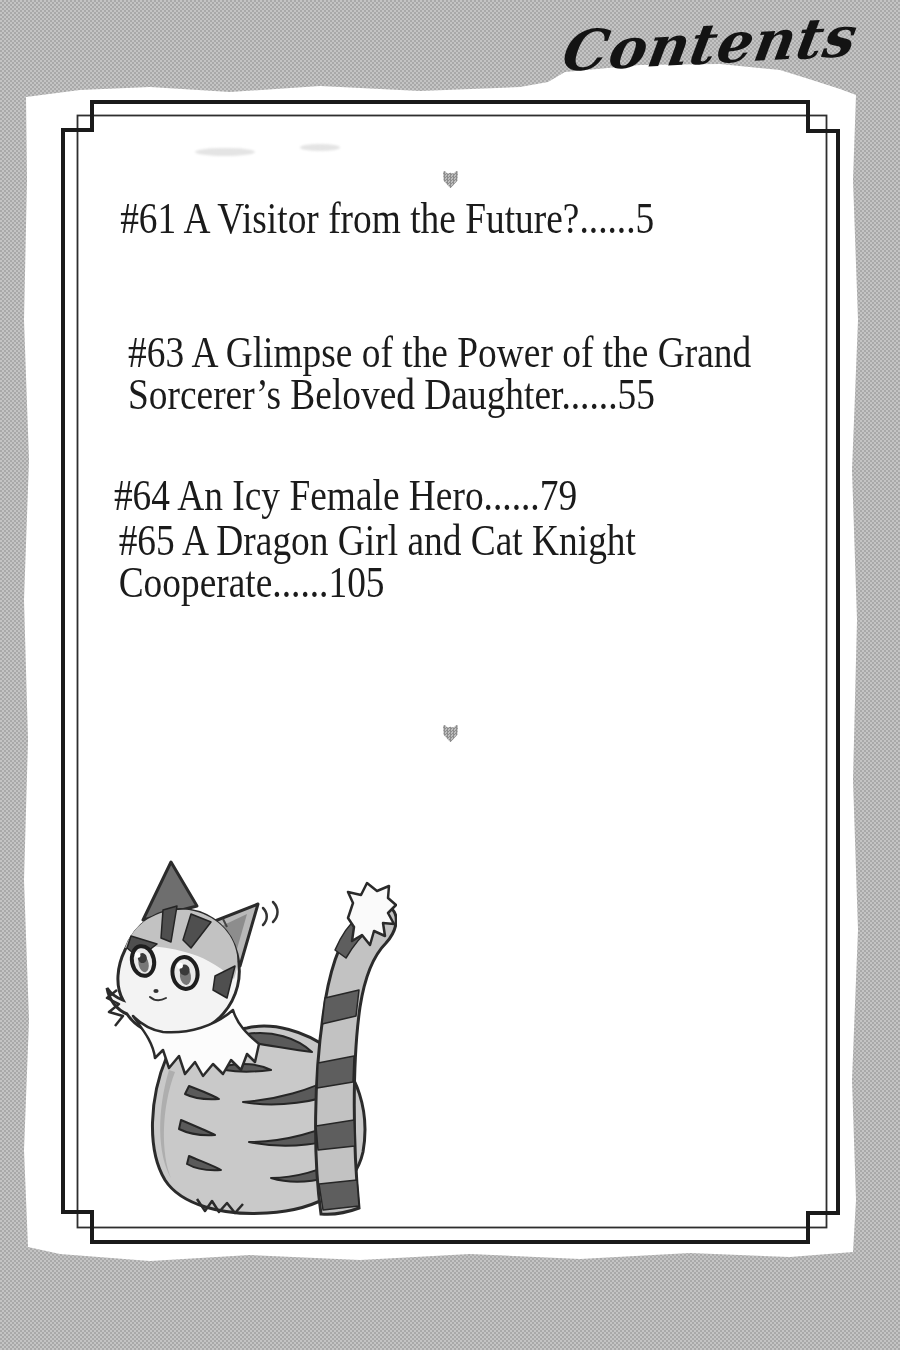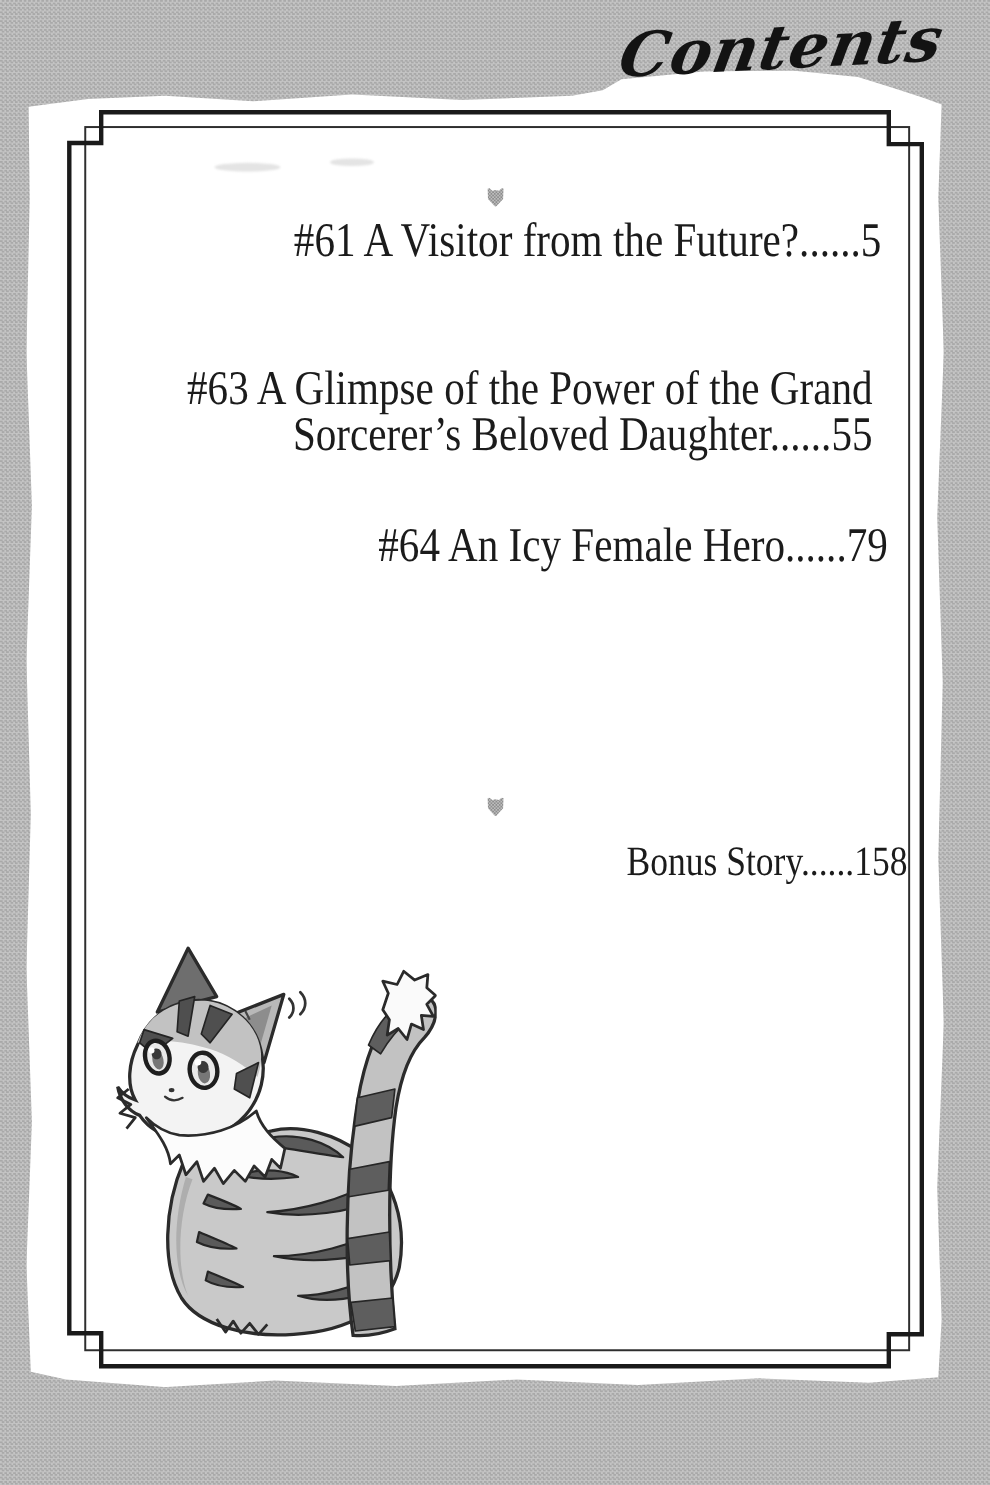--- a/index.html
+++ b/index.html
@@ -8,21 +8,21 @@
     
     background:conic-gradient(#a9a9a9 25%, #c4c4c4 0 50%, #a9a9a9 0 75%, #c4c4c4 0) 0 0/4px 4px;}
   
   .paper{position:absolute;inset:0;background:#ffffff;
     clip-path:polygon(26px 97px,80px 90px,150px 87px,230px 92px,320px 86px,420px 91px,520px 87px,548px 82px,565px 72px,640px 65px,720px 64px,780px 70px,812px 80px,840px 89px,856px 95px,853px 180px,858px 320px,852px 470px,857px 620px,853px 780px,858px 930px,852px 1080px,856px 1200px,853px 1252px,790px 1257px,690px 1253px,580px 1259px,470px 1254px,360px 1260px,250px 1255px,150px 1261px,60px 1254px,28px 1247px,24px 1150px,29px 1020px,24px 880px,28px 740px,24px 600px,29px 460px,24px 320px,27px 180px);}
   .frame-svg{position:absolute;left:0;top:0;}
   .contents-title{position:absolute;top:18px;left:558px;
     font-family:"DejaVu Serif",serif;font-style:italic;font-weight:700;
     font-size:56px;color:#131313;letter-spacing:1px;
     transform:skewX(-13deg) rotate(-3deg);transform-origin:left bottom;}
-  .entry{position:absolute;left:73px;width:775px;text-align:right;
+  .entry{position:absolute;left:73px;width:775px;text-align:left;
     color:#1b1b1b;font-size:44px;line-height:42px;}
   .entry .squeeze{display:inline-block;transform:scaleX(0.85);
     transform-origin:50% 0;white-space:nowrap;}
   .entry.bonus{font-size:38px;}
   .ornament{position:absolute;width:15px;height:17px;
     background:conic-gradient(#8d8d8d 25%, #bdbdbd 0 50%, #8d8d8d 0 75%, #bdbdbd 0) 0 0/3px 3px;
     clip-path:polygon(0% 4%,12% 0%,30% 14%,50% 10%,70% 14%,88% 0%,100% 4%,96% 58%,52% 100%,48% 100%,4% 58%);}
   .orn-1{left:443px;top:171px;}
   .orn-2{left:443px;top:725px;}
   .artifact{position:absolute;background:#e4e4e4;border-radius:50%;filter:blur(1px);}
@@ -57,25 +57,28 @@
     <div class="squeeze">
       <div>#63 A Glimpse of the Power of the Grand</div>
       <div>Sorcerer’s Beloved Daughter......55</div>
     </div>
   </div>
 
   <div class="entry" style="top:475px">
     <div class="squeeze"><div>#64 An Icy Female Hero......79</div></div>
   </div>
 
+  <div class="entry" style="top:520px">
+    <div class="squeeze">
+      <div>#65 A Dragon Girl and Cat Knight</div>
+      <div>Cooperate......105</div>
+    </div>
+  </div>
 
 
-  <div class="entry bonus" style="top:762px">
-    <div class="squeeze"><div>Bonus Story......158</div></div>
-  </div>
 
   <svg class="cat-svg" width="300" height="360" viewBox="0 0 300 360">
 
     <g>
       <path d="M70,198 C52,240 50,292 68,322 C84,347 126,358 170,355 C222,352 258,330 266,294 C273,254 261,214 232,191 C208,173 176,164 150,170 C120,176 84,182 70,198 Z" fill="#c9c9c9" stroke="#2b2b2b" stroke-width="3"></path>
       <path d="M72,212 C60,252 60,296 74,320 C64,296 64,250 78,214 Z" fill="#aeaeae"></path>
 
       <path d="M100,341 L108,353 L115,343 L122,354 L130,345 L138,355 L146,346" fill="none" stroke="#2b2b2b" stroke-width="2.5" stroke-linejoin="round"></path>
 
       <g fill="#5a5a5a" stroke="#262626" stroke-width="2" stroke-linejoin="round">

